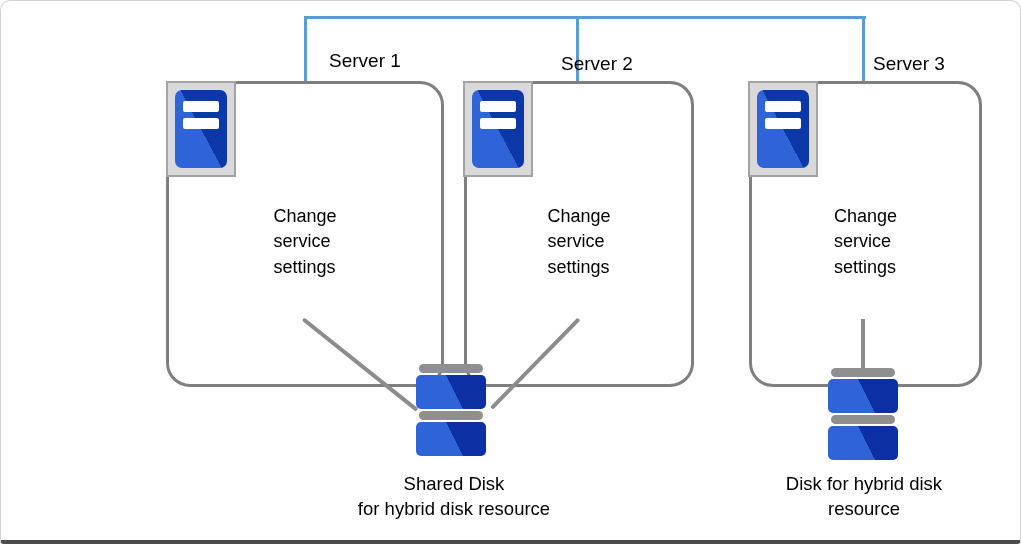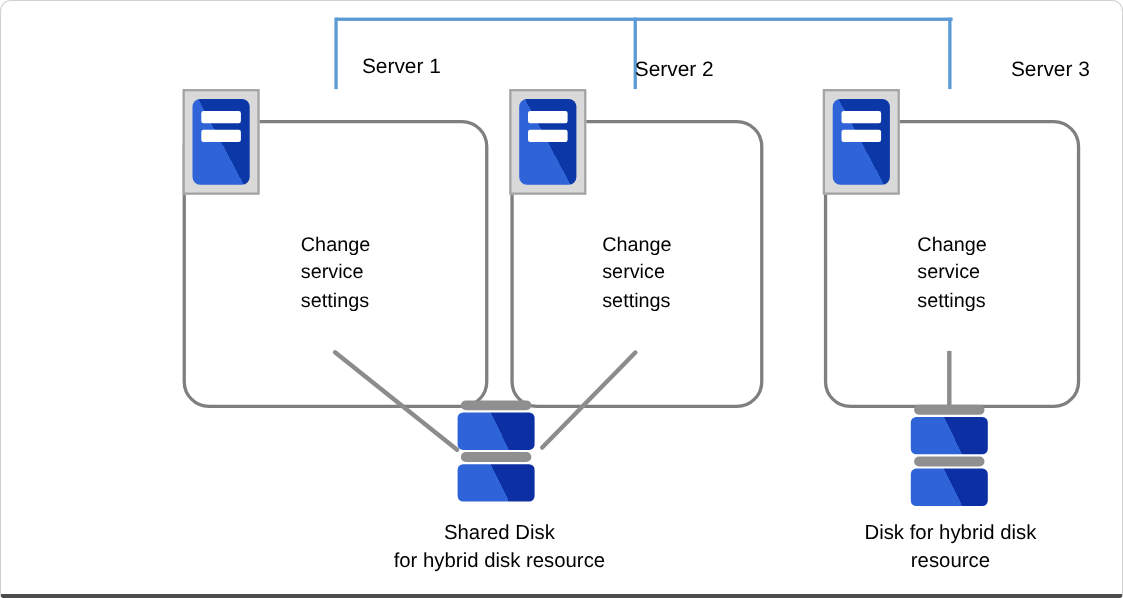--- a/index.html
+++ b/index.html
@@ -17,28 +17,28 @@
 
   
   .net { position:absolute; background:#5b9bd5; }
   .hline { left:304px; top:15px; width:561px; height:3px; }
   .vdrop { width:3px; height:65px; top:15px; }
   .v1 { left:303px; } .v2 { left:575px; } .v3 { left:861px; }
 
   
   .srv-label { position:absolute; font-size:19px; white-space:nowrap; }
   .l1 { left:328px; top:49px; }
-  .l2 { left:576px; top:52px; }
-  .l3 { left:918px; top:52px; }
+  .l2 { left:560px; top:52px; }
+  .l3 { left:872px; top:52px; }
 
   
   .box {
-    position:absolute; top:80px; height:262px;
+    position:absolute; top:80px; height:306px;
     border:3px solid #7f7f7f; border-radius:24px; background:#fff;
-    display:flex; align-items:center; justify-content:center;margin-top:28px;
+    display:flex; align-items:center; justify-content:center;
   }
   .b1 { left:165px; width:278px; }
   .b2 { left:463px; width:230px; }
   .b3 { left:748px; width:233px; }
   .box-text {
     font-size:18px; line-height:25.5px; white-space:pre-line;
     text-align:left; margin-top:16px;
   }
 
   

